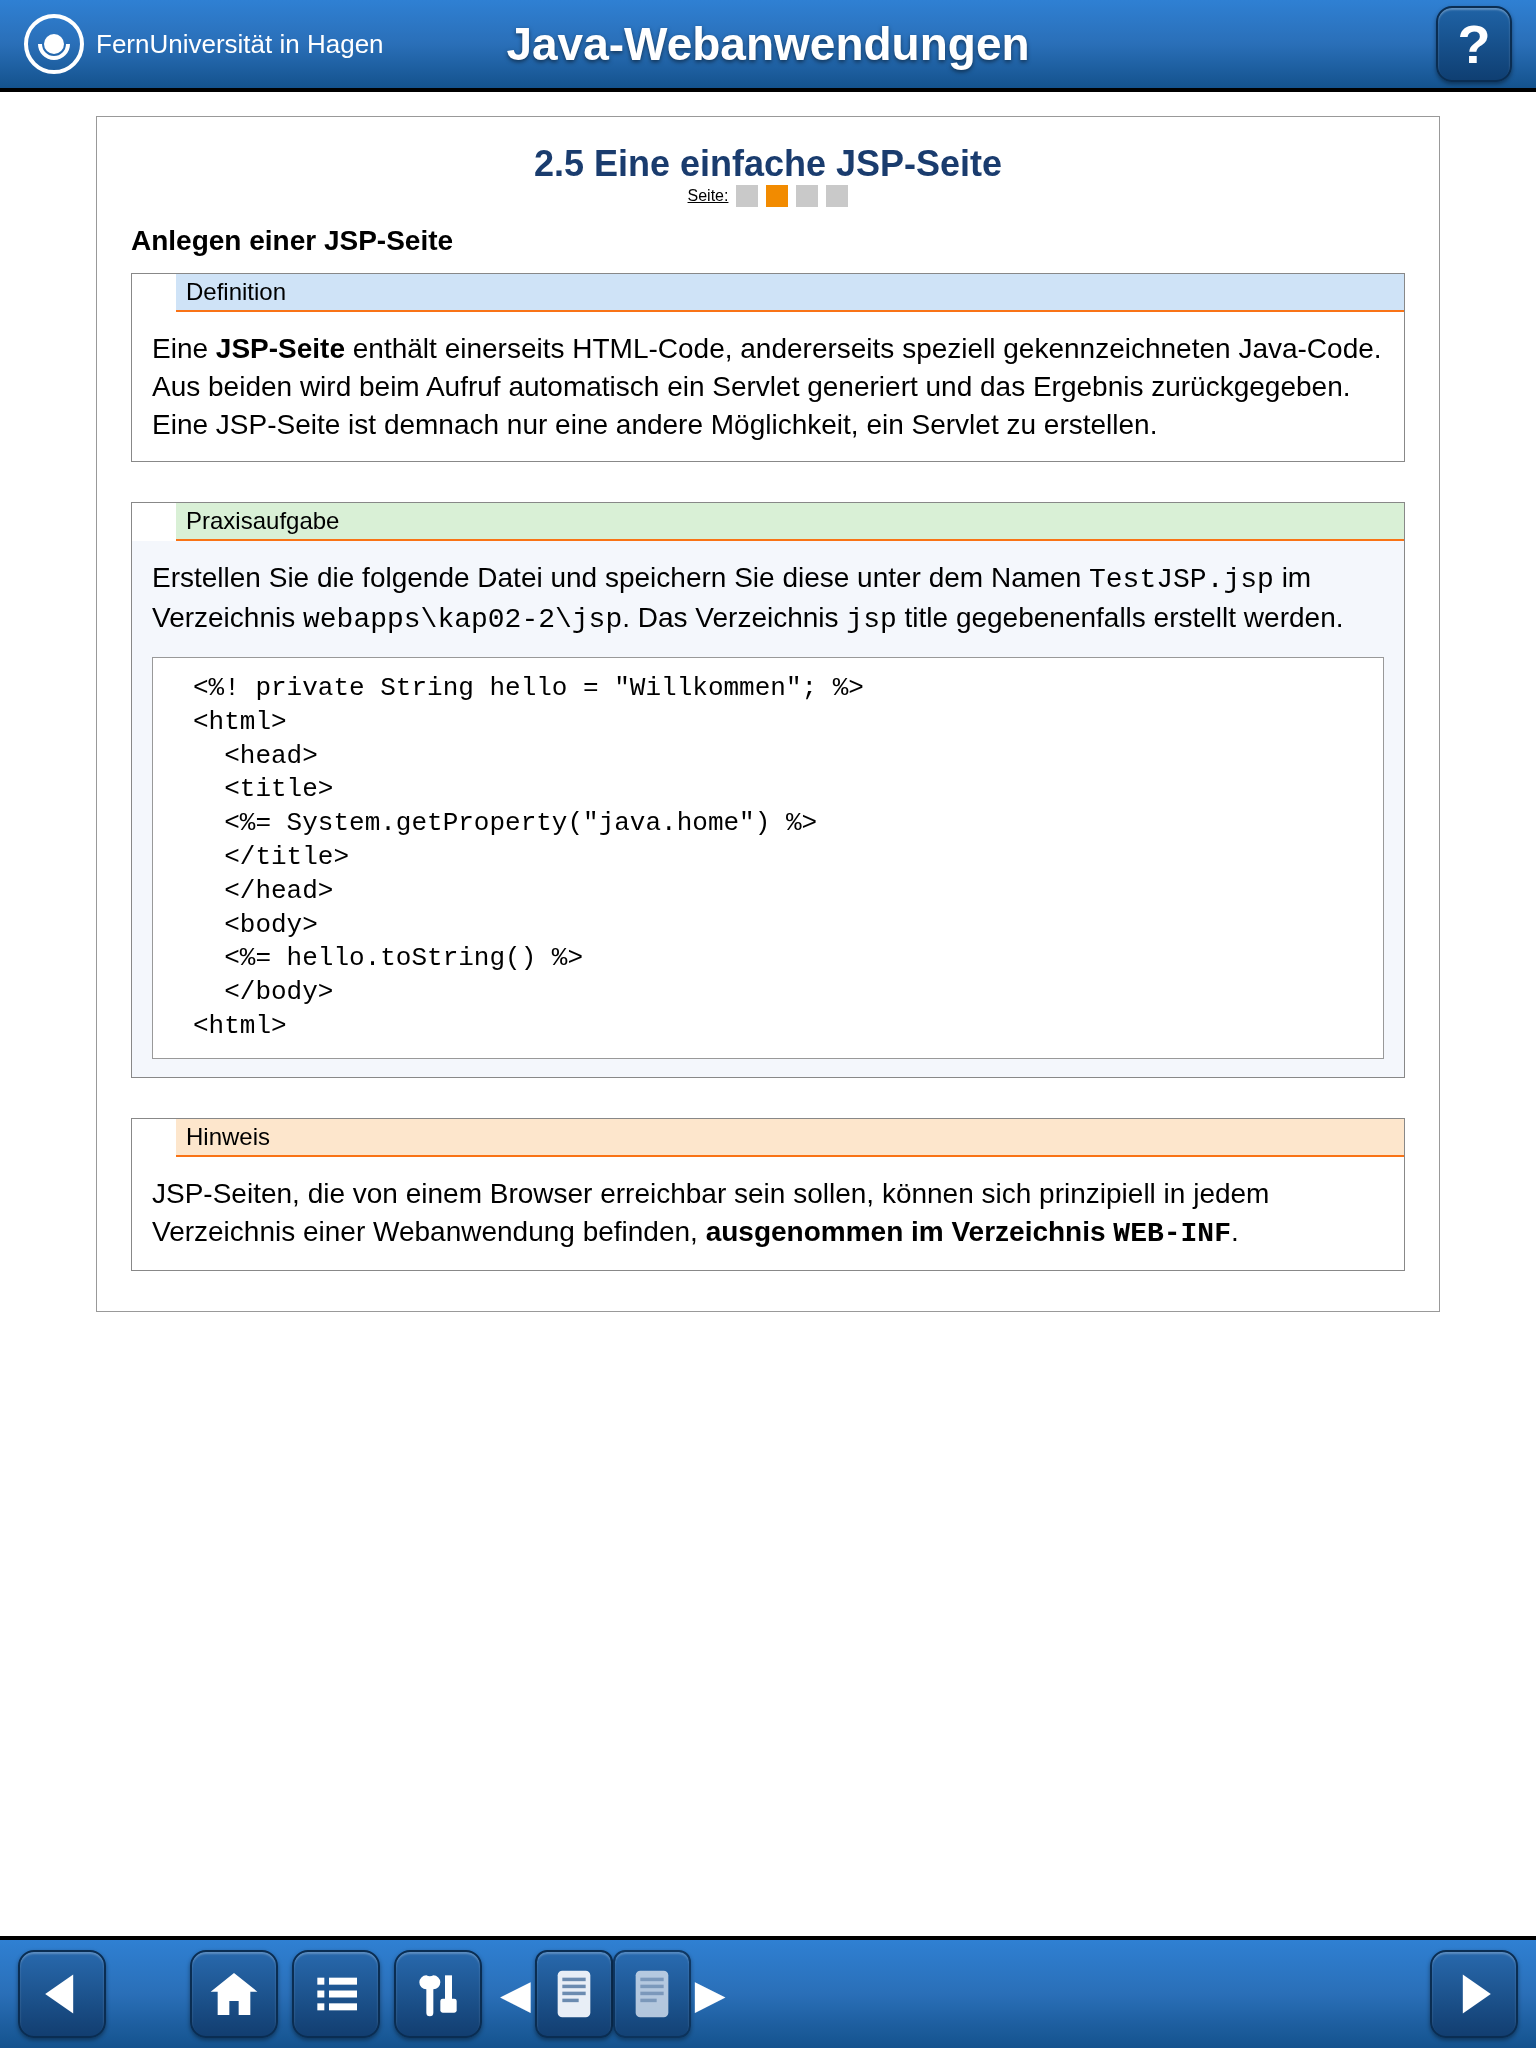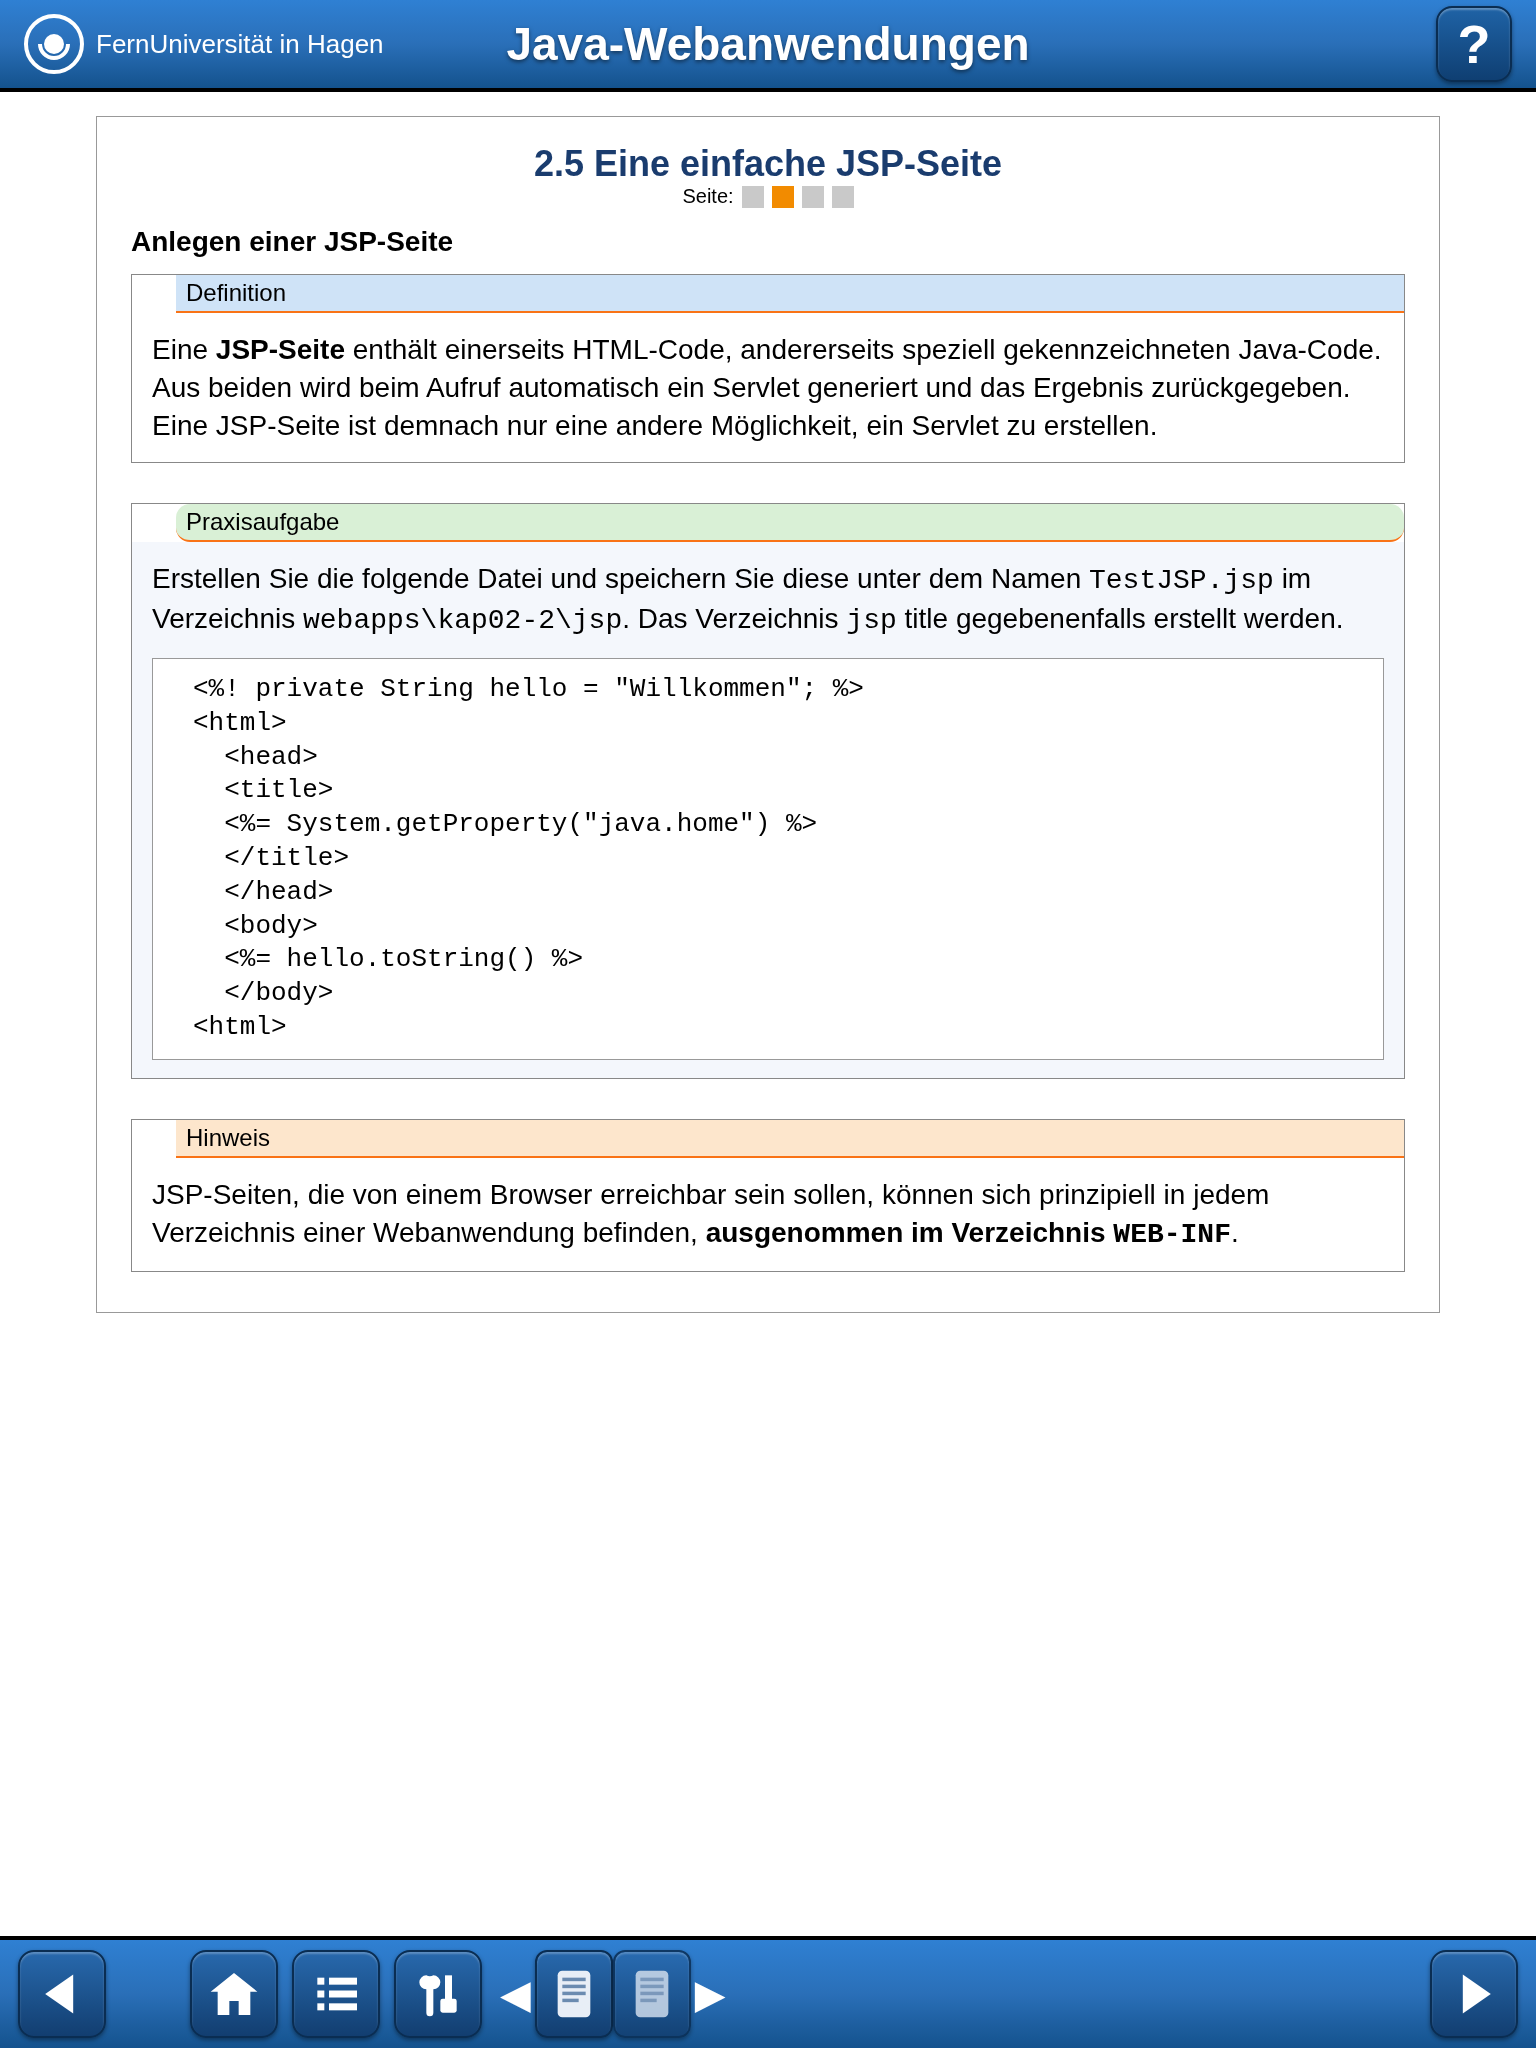--- a/index.html
+++ b/index.html
@@ -31,28 +31,28 @@
   }
   .help-q { color:#fff; font-size:54px; font-weight:bold; font-family: "Arial Rounded MT Bold", Arial, sans-serif;}
   
   .page {
     margin: 24px 96px 0 96px;
     border:1px solid #999;
     padding: 26px 34px 40px 34px;
   }
   .page-head { display:flex; justify-content:space-between; align-items:center; margin-bottom:18px;flex-direction:column;}
   .chapter { color:#1a3c6e; font-size:36px; font-weight:bold; }
-  .pager { display:flex; align-items:center; gap:8px; font-size:20px; color:#000;}
+  .pager { display:flex; align-items:center; gap:8px; font-size:16px; color:#000;text-decoration:underline;}
   .pager-sq { width:22px; height:22px; background:#c9c9c9; }
   .pager-sq.active { background:#f28b00; }
   .subtitle { font-size:28px; font-weight:bold; margin: 18px 0 16px 0; }
   .box { border:1px solid #888; margin-bottom:40px; }
   .box-head { padding:4px 10px; font-size:24px; border-bottom:2px solid #f97316;margin-left:44px;}
   .box-head.def { background:#cfe3f7; }
-  .box-head.task { background:#d9f0d6;border-radius:14px; }
+  .box-head.task { background:#d9f0d6; }
   .box-head.hint { background:#fde6cc; }
   .box-body { padding:18px 20px; font-size:28px; line-height:1.35; }
   .box.task .box-body { background:#f4f7fc; }
   .mono { font-family: "Courier New", monospace; }
   .codeblock {
     border:1px solid #999; background:#fff; margin-top:18px; padding:14px 40px;
     font-family:"Courier New", monospace; font-size:26px; line-height:1.3; white-space:pre;
   }
   
   .footer {

